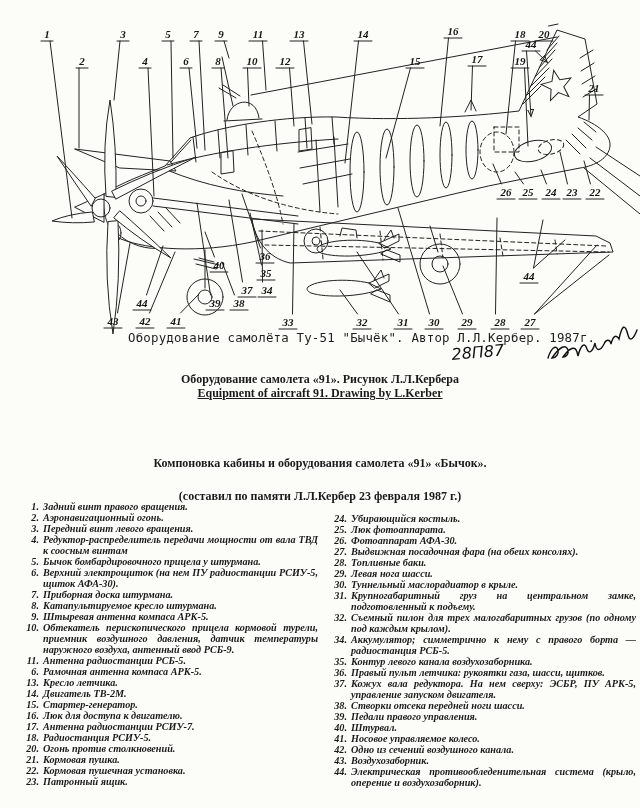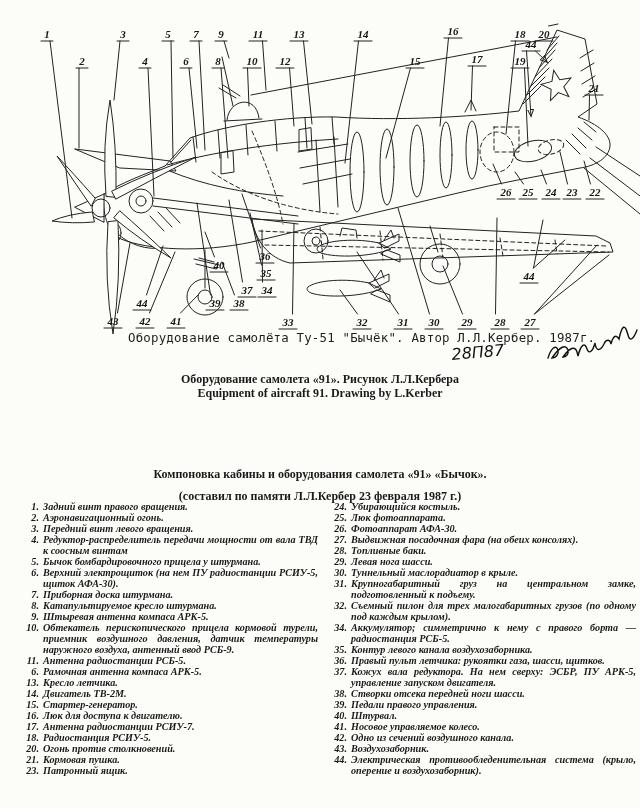--- a/index.html
+++ b/index.html
@@ -10,29 +10,29 @@
         stroke:#222;stroke-width:1;fill:none;stroke-linecap:round;}
   #fig .blade{fill:#fcfcf8;}
   #fig .dash{stroke-dasharray:4 3;}
   #fig .sig{stroke:#111;stroke-width:1.4;}
   #fig .callout-num{font:italic 700 11px "Liberation Serif",serif;fill:#151515;stroke:none;}
   #fig .hand{font:italic 16px "DejaVu Sans",sans-serif;fill:#111;stroke:none;}
   .typed-caption{position:absolute;left:128px;top:330px;white-space:nowrap;
         font:12.4px "DejaVu Sans Mono",monospace;letter-spacing:.2px;color:#1e1e1e;}
   .cap{position:absolute;left:0;width:640px;text-align:center;
         font:700 12px "Liberation Serif",serif;}
-  .cap-ru{top:372px;} .cap-en{top:386px;}
+  .cap-ru{top:372px;} .cap-en{top:386px;text-decoration:underline;}
   .head1{position:absolute;left:0;width:640px;text-align:center;top:456px;
-        font:700 12px "Liberation Serif",serif;margin-top:11px;}
+        font:700 12px "Liberation Serif",serif;}
   .head2{position:absolute;left:0;width:640px;text-align:center;top:489px;
         font:700 12px "Liberation Serif",serif;}
   .legend{position:absolute;top:501px;font:italic 700 10.2px "Liberation Serif",serif;
         line-height:11px;text-align:justify;}
   .col-left{left:16px;width:302px;}
-  .col-right{left:324px;width:312px;}
+  .col-right{left:324px;width:312px;margin-top:12px;}
   .legend .li{position:relative;padding-left:27px;}
   .legend .n{position:absolute;left:0;top:0;width:23px;text-align:right;}
 </style>
 </head>
 <body>
 
 <div class="page">
 
   <svg id="fig" width="640" height="370" viewBox="0 0 640 370">
     <defs>
@@ -307,20 +307,21 @@
       <div class="li"><span class="n">11.</span><span> Антенна радиостанции РСБ-5.</span></div>
       <div class="li"><span class="n">6.</span><span> Рамочная антенна компаса АРК-5.</span></div>
       <div class="li"><span class="n">13.</span><span> Кресло летчика.</span></div>
       <div class="li"><span class="n">14.</span><span> Двигатель ТВ-2М.</span></div>
       <div class="li"><span class="n">15.</span><span> Стартер-генератор.</span></div>
       <div class="li"><span class="n">16.</span><span> Люк для доступа к двигателю.</span></div>
       <div class="li"><span class="n">17.</span><span> Антенна радиостанции РСИУ-7.</span></div>
       <div class="li"><span class="n">18.</span><span> Радиостанция РСИУ-5.</span></div>
       <div class="li"><span class="n">20.</span><span> Огонь против столкновений.</span></div>
       <div class="li"><span class="n">21.</span><span> Кормовая пушка.</span></div>
+      <div class="li"><span class="n">22.</span><span> Кормовая пушечная установка.</span></div>
       <div class="li"><span class="n">23.</span><span> Патронный ящик.</span></div>
     </div>
   <div class="legend col-right" id="legend-right">
       <div class="li"><span class="n">24.</span><span> Убирающийся костыль.</span></div>
       <div class="li"><span class="n">25.</span><span> Люк фотоаппарата.</span></div>
       <div class="li"><span class="n">26.</span><span> Фотоаппарат АФА-30.</span></div>
       <div class="li"><span class="n">27.</span><span> Выдвижная посадочная фара (на обеих консолях).</span></div>
       <div class="li"><span class="n">28.</span><span> Топливные баки.</span></div>
       <div class="li"><span class="n">29.</span><span> Левая нога шасси.</span></div>
       <div class="li"><span class="n">30.</span><span> Туннельный маслорадиатор в крыле.</span></div>

